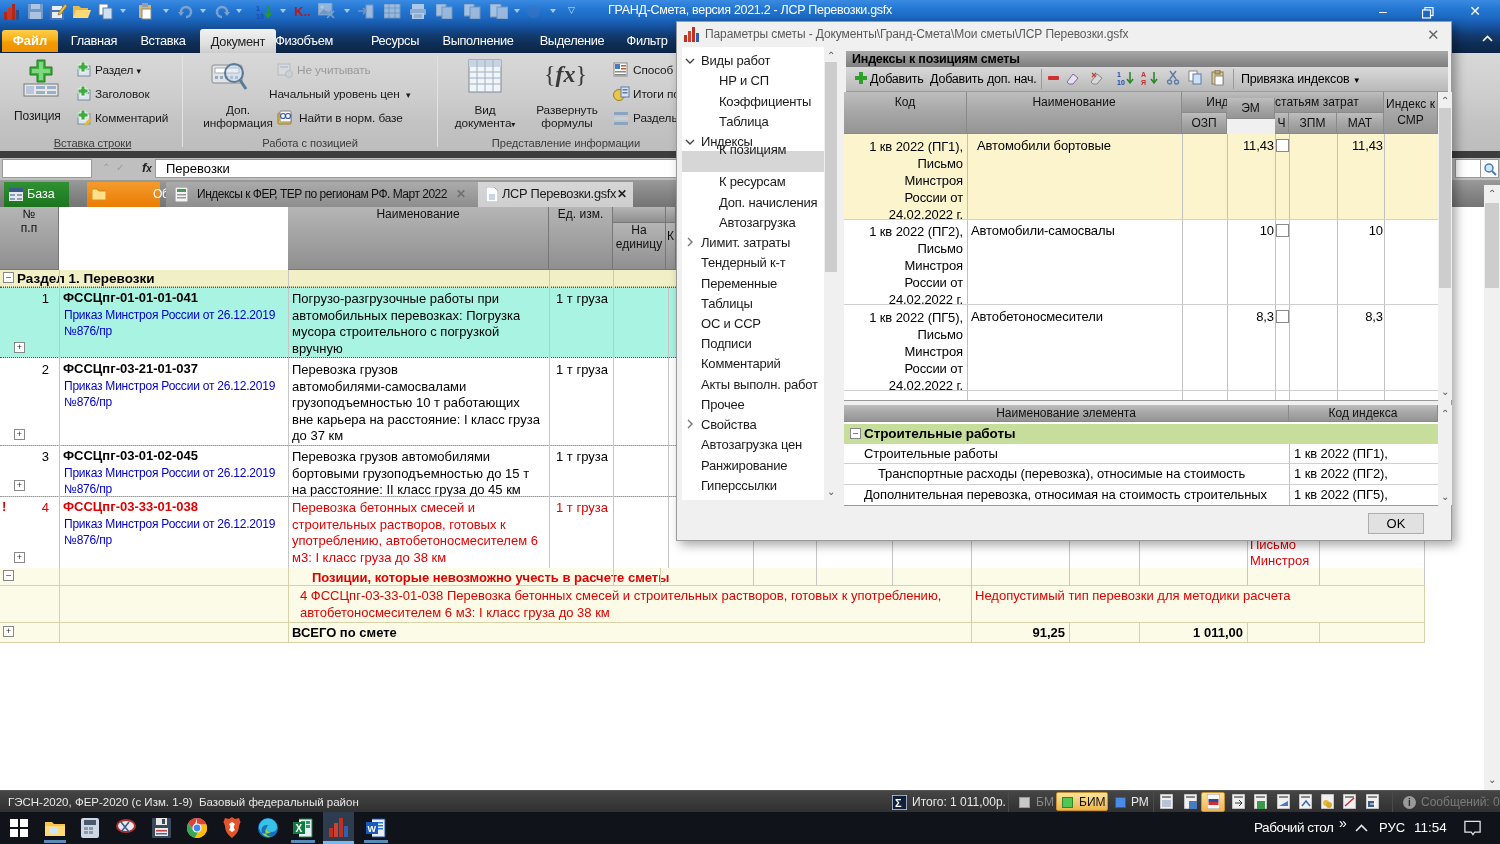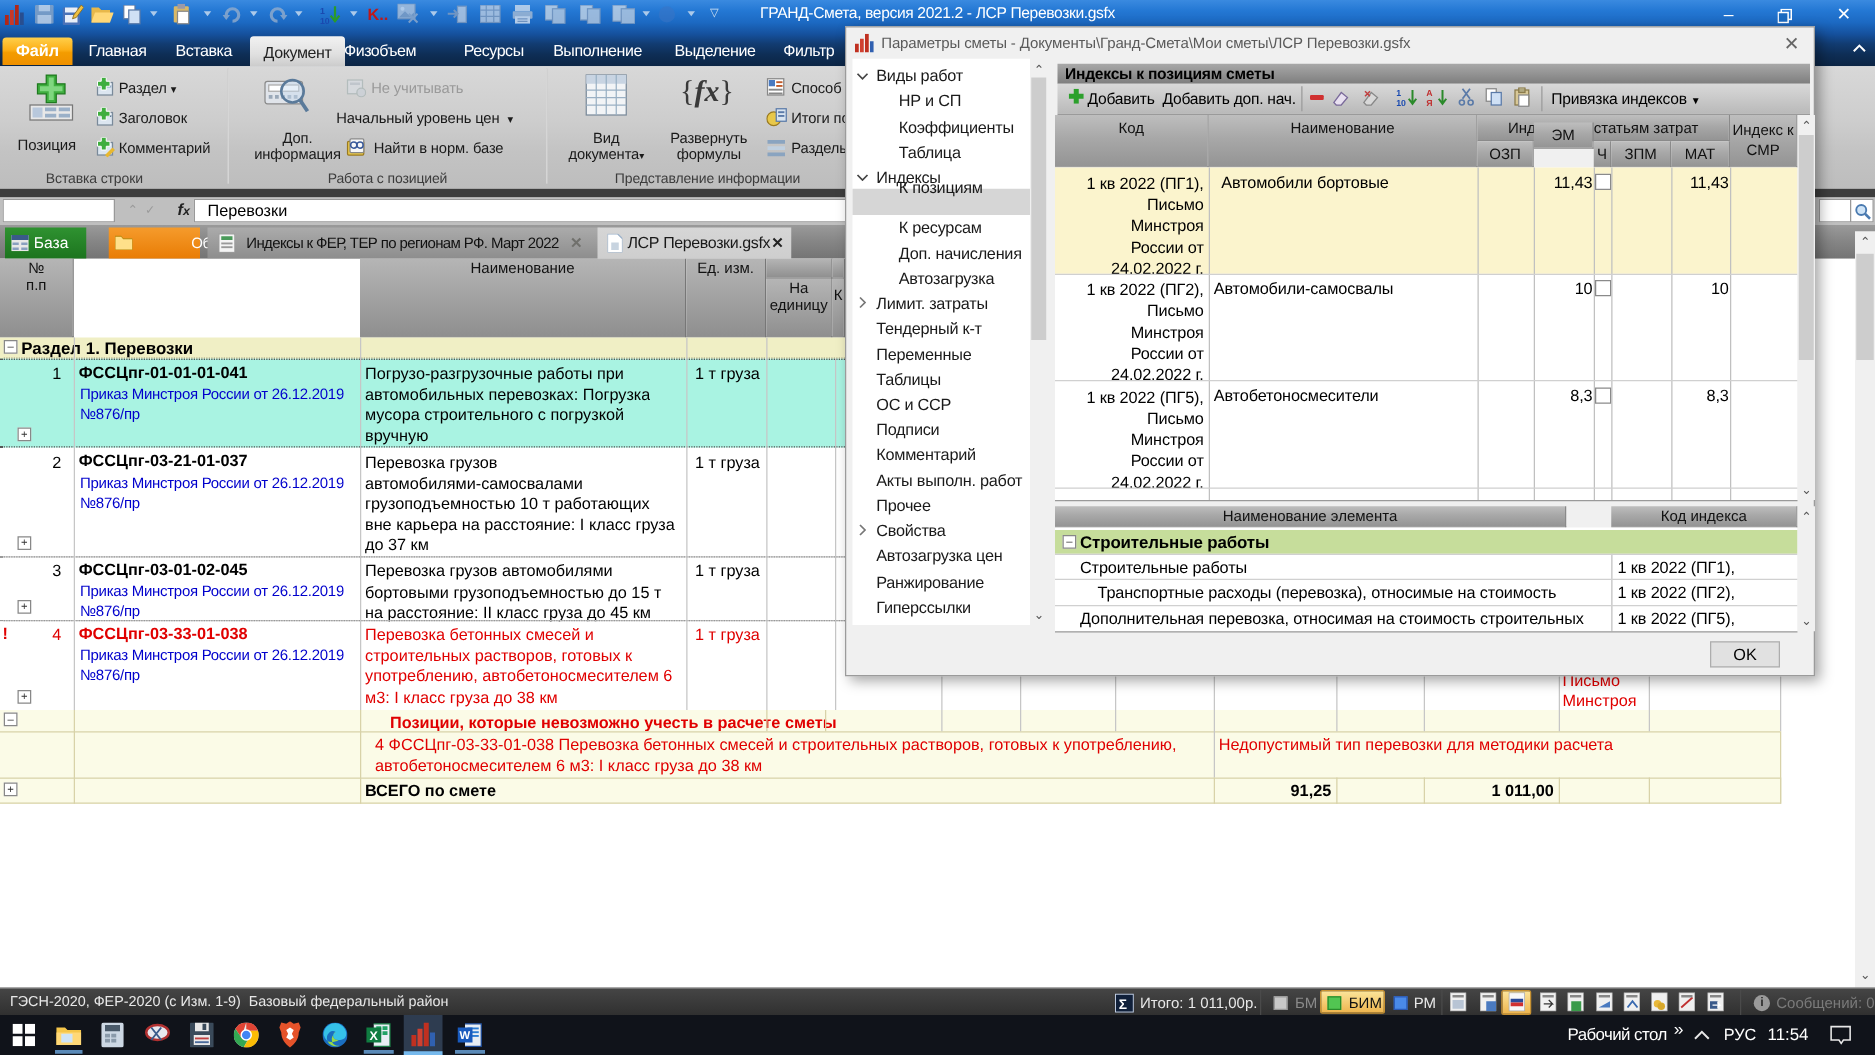--- a/index.html
+++ b/index.html
@@ -216,21 +216,21 @@
         <path d="M5 0 h4 v3 h3 v4 h-3 v3 h-4 v-3 h-3 v-4 h3 z" fill="#3fae3f" stroke="#fff" stroke-width="0.8"></path>
       </svg>
     <svg class="abs ric" style="left:76px;top:57px;" width="16" height="16" viewBox="0 0 16 16">
         <rect x="2" y="4" width="12" height="10" fill="#dce6f0" stroke="#7a8a9a"></rect>
         <path d="M5 0 h4 v3 h3 v4 h-3 v3 h-4 v-3 h-3 v-4 h3 z" fill="#3fae3f" stroke="#fff" stroke-width="0.8"></path>
         <path d="M8 14 L14 8 L16 10 L10 16 Z" fill="#e8b830"></path>
       </svg>
     <div class="rtext" style="left:95px;top:10px;">Раздел <span style="font-size:9px;">▾</span></div>
     <div class="rtext" style="left:95px;top:34px;">Заголовок</div>
     <div class="rtext" style="left:95px;top:58px;">Комментарий</div>
-    <div class="rlabel" style="left:3px;width:145px;">Вставка строки</div>
+    <div class="rlabel" style="left:20px;width:145px;text-decoration:underline;">Вставка строки</div>
 
     <svg class="abs" style="left:210px;top:6px;" width="40" height="40" viewBox="0 0 40 40">
       <rect x="2" y="6" width="30" height="18" rx="2" fill="#e0e4ea" stroke="#8a8a8a"></rect>
       <rect x="5" y="9" width="24" height="5" fill="#fff" stroke="#aaa"></rect>
       <path d="M5 17 h3 v3 h-3 z M10 17 h3 v3 h-3 z M15 17 h3 v3 h-3 z M20 17 h3 v3 h-3 z M25 17 h3 v3 h-3 z" fill="#9aa8b8"></path>
       <circle cx="24" cy="14" r="9" fill="rgba(200,220,240,0.45)" stroke="#5a7a9a" stroke-width="2"></circle>
       <line x1="30" y1="21" x2="36" y2="30" stroke="#5a7a9a" stroke-width="3"></line>
     </svg>
     <div class="rtext" style="left:200px;top:51px;width:76px;text-align:center;line-height:13px;">Доп.<br>информация</div>
     <svg class="abs ric" style="left:277px;top:9px;opacity:0.55;" width="16" height="16" viewBox="0 0 16 16">
@@ -577,21 +577,21 @@
     <div class="dhline" style="left:167px;top:197px;width:594px;"></div>
     <div class="dhline" style="left:167px;top:282px;width:594px;"></div>
     <div class="dhline" style="left:167px;top:368px;width:594px;"></div>
     <div class="abs" style="left:167px;top:378px;width:594px;height:1px;background:#9a9a9a;"></div>
 
     <div class="abs" style="left:761px;top:70px;width:14px;height:308px;background:#f0f0f0;"></div>
     <div class="abs sbarrow" style="left:764px;top:73px;">⌃</div>
       <div class="abs" style="left:762px;top:86px;width:12px;height:180px;background:#cdcdcd;"></div>
     <div class="abs sbarrow" style="left:764px;top:364px;">⌄</div>
 
-    <div class="dhdr" style="left:167px;top:383px;width:409px;height:17px;line-height:16px;">Наименование элемента</div>
+    <div class="dhdr" style="left:167px;top:383px;width:445px;height:17px;line-height:16px;">Наименование элемента</div>
     <div class="dhdr" style="left:612px;top:383px;width:149px;height:17px;line-height:16px;">Код индекса</div>
     <div class="abs" style="left:167px;top:400px;width:594px;height:83px;background:#fff;"></div>
     <div class="abs" style="left:167px;top:402px;width:594px;height:19px;background:#c6dd9b;"></div>
     <div class="abs" style="left:173px;top:406px;width:11px;height:11px;background:#fff;border:1px solid #888;font-size:9px;line-height:9px;text-align:center;color:#333;">–</div>
     <div class="dcell" style="left:187px;top:404px;font-weight:bold;font-size:13.5px;">Строительные работы</div>
     <div class="dcell" style="left:187px;top:424px;">Строительные работы</div>
     <div class="dcell" style="left:617px;top:424px;">1 кв 2022 (ПГ1),</div>
     <div class="dcell" style="left:187px;top:444px;margin-left:14px;">Транспортные расходы (перевозка), относимые на стоимость</div>
     <div class="dcell" style="left:617px;top:444px;">1 кв 2022 (ПГ2),</div>
     <div class="dcell" style="left:187px;top:465px;">Дополнительная перевозка, относимая на стоимость строительных</div>

